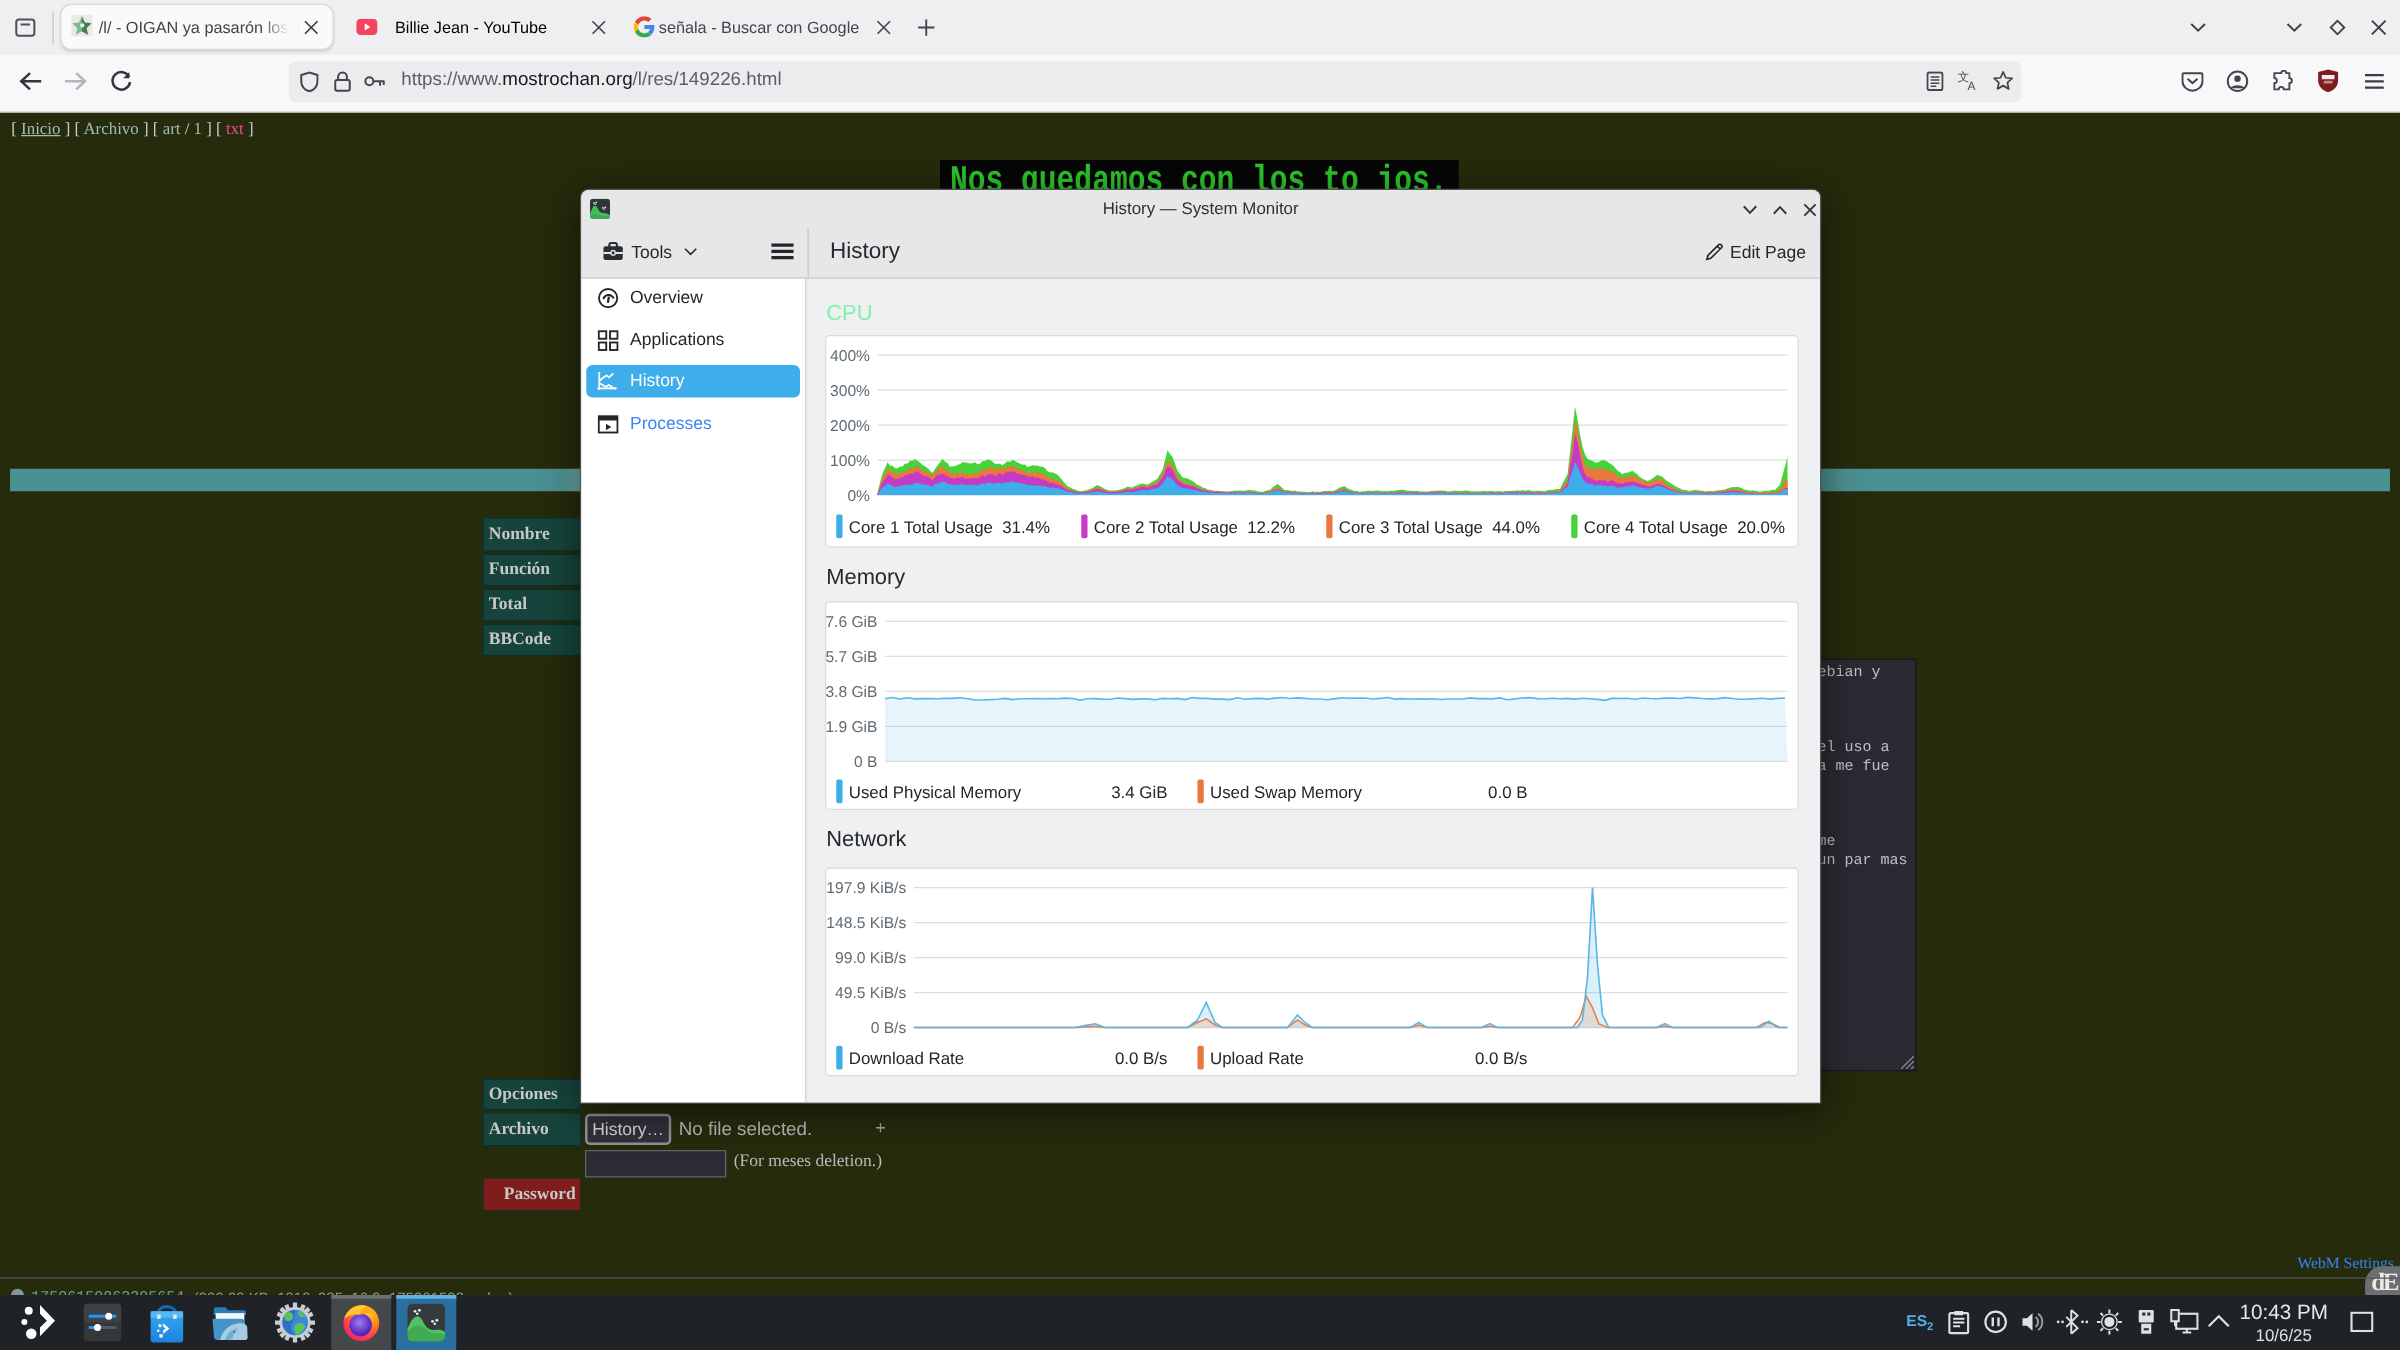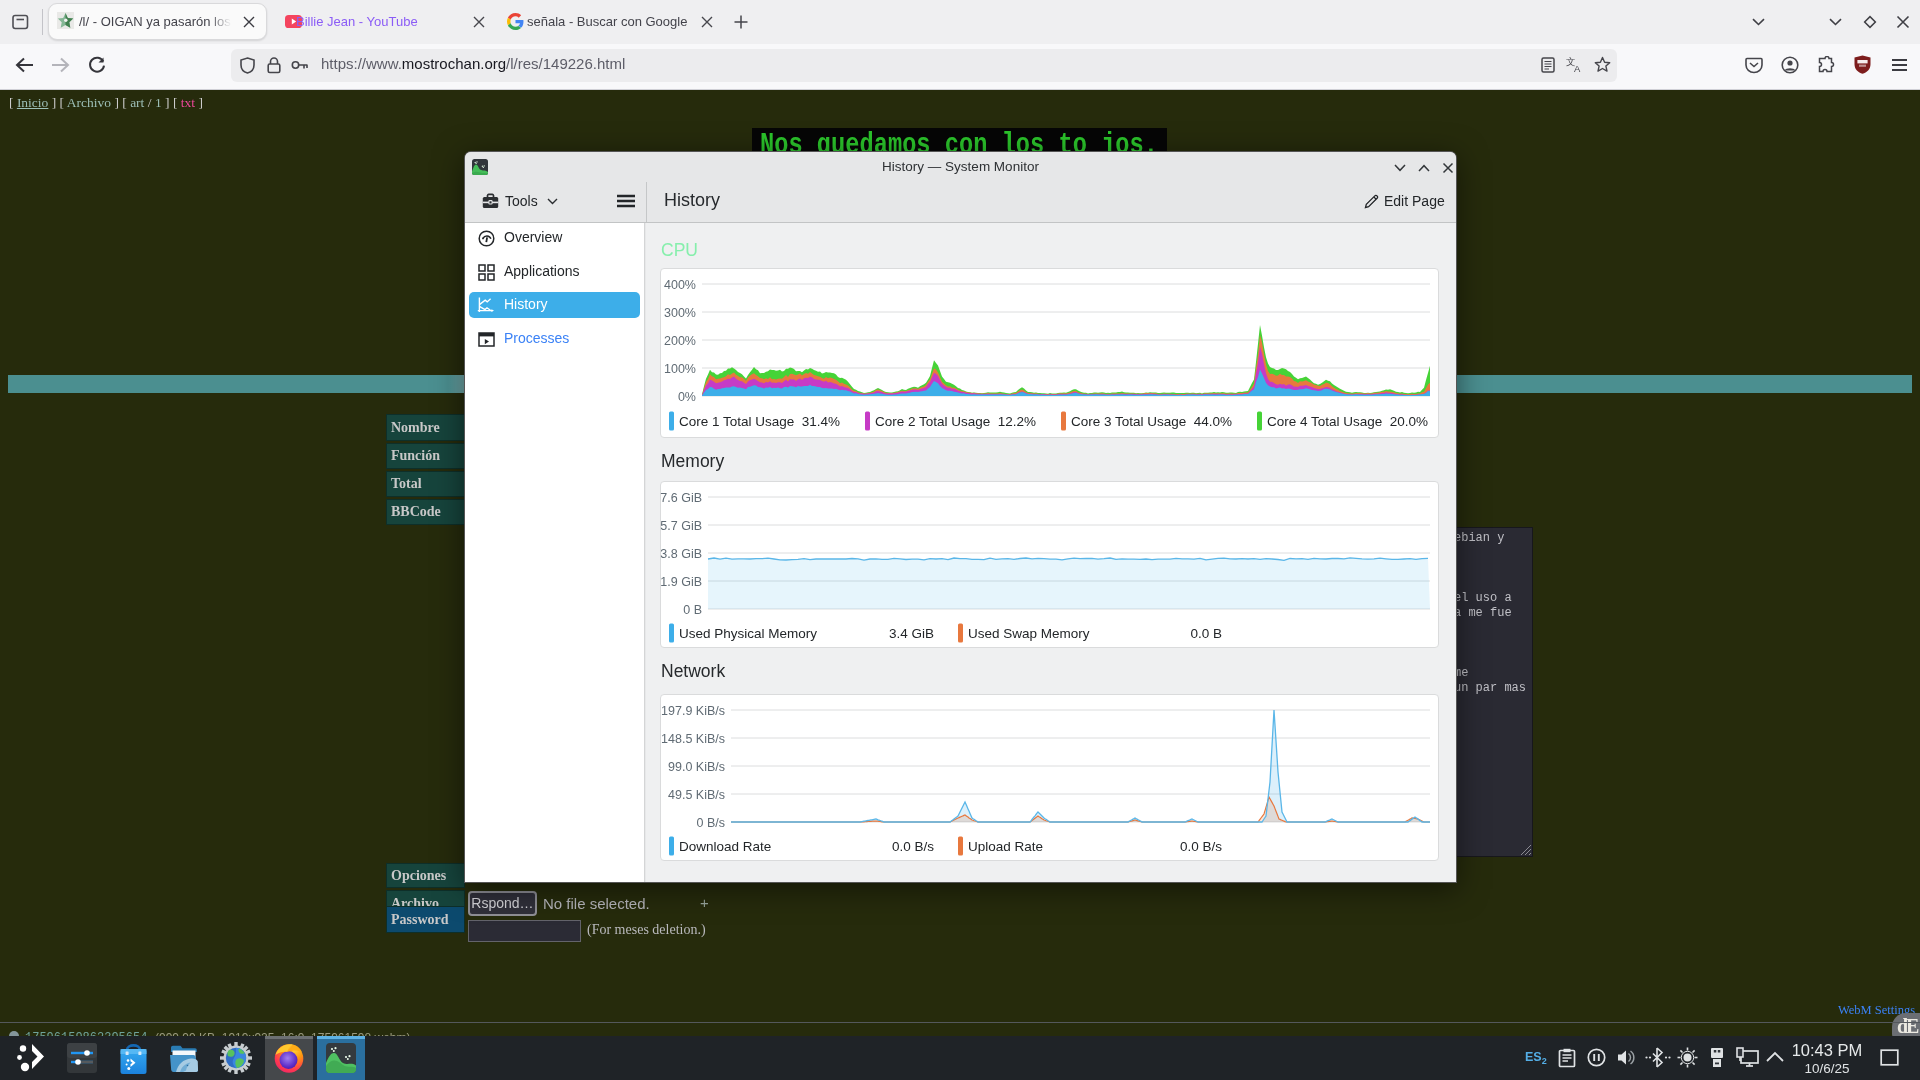--- a/index.html
+++ b/index.html
@@ -23,40 +23,40 @@
 
   <div class="abs" style="left:8px;top:285px;width:1904px;height:18px;background:#4b8f90;"></div>
   <div class="abs" style="left:448px;top:285px;width:17px;height:18px;background:linear-gradient(to right,rgba(255,255,255,0),rgba(255,255,255,0.22));"></div>
 
   <div class="abs" style="left:386px;top:324px;width:79px;height:27px;background:#16443c;border:1px solid #0e2f29;box-sizing:border-box;font-family:'Liberation Serif',serif;font-weight:bold;font-size:14px;color:#c8c8c8;display:flex;align-items:center;padding-left:4px;">Nombre</div>
 <div class="abs" style="left:386px;top:353px;width:79px;height:26px;background:#16443c;border:1px solid #0e2f29;box-sizing:border-box;font-family:'Liberation Serif',serif;font-weight:bold;font-size:14px;color:#c8c8c8;display:flex;align-items:center;padding-left:4px;">Función</div>
 <div class="abs" style="left:386px;top:381px;width:79px;height:26px;background:#16443c;border:1px solid #0e2f29;box-sizing:border-box;font-family:'Liberation Serif',serif;font-weight:bold;font-size:14px;color:#c8c8c8;display:flex;align-items:center;padding-left:4px;">Total</div>
 <div class="abs" style="left:386px;top:409px;width:79px;height:26px;background:#16443c;border:1px solid #0e2f29;box-sizing:border-box;font-family:'Liberation Serif',serif;font-weight:bold;font-size:14px;color:#c8c8c8;display:flex;align-items:center;padding-left:4px;">BBCode</div>
 <div class="abs" style="left:386px;top:773px;width:79px;height:25px;background:#16443c;border:1px solid #0e2f29;box-sizing:border-box;font-family:'Liberation Serif',serif;font-weight:bold;font-size:14px;color:#c8c8c8;display:flex;align-items:center;padding-left:4px;">Opciones</div>
 <div class="abs" style="left:386px;top:800px;width:79px;height:27px;background:#16443c;border:1px solid #0e2f29;box-sizing:border-box;font-family:'Liberation Serif',serif;font-weight:bold;font-size:14px;color:#c8c8c8;display:flex;align-items:center;padding-left:4px;">Archivo</div>
-<div class="abs" style="left:386px;top:816px;width:79px;height:27px;background:#0c4a6e;border:1px solid #0e2f29;box-sizing:border-box;font-family:'Liberation Serif',serif;font-weight:bold;font-size:14px;color:#c8c8c8;display:flex;align-items:center;padding-left:4px;">Password</div>
+<div class="abs" style="left:386px;top:852px;width:79px;height:27px;background:#7f1d1d;border:1px solid #0e2f29;box-sizing:border-box;font-family:'Liberation Serif',serif;font-weight:bold;font-size:14px;color:#c8c8c8;display:flex;align-items:center;padding-left:16px;">Password</div>
 
   <div class="abs" style="left:1240px;top:437px;width:293px;height:330px;background:#2a2a33;border:1px solid #17171c;box-sizing:border-box;"></div>
   <pre class="abs" style="left:1454px;top:441px;margin:0;font-family:'Liberation Mono',monospace;font-size:12px;line-height:15px;color:#c0c0c6;">ebian y
 
 
 
 el uso a
 a me fue
 
 
 
 me
 un par mas</pre>
 
   <svg class="abs" style="left:1519px;top:753px;" width="13" height="13">
     <path d="M2,12 L12,2 M6,12 L12,6 M10,12 L12,10" stroke="#8a8a92" stroke-width="1" fill="none"></path>
   </svg>
 
-  <div class="abs" style="left:468px;top:801px;width:69px;height:25px;background:#30303a;border:2px solid #8f8f96;border-radius:4px;box-sizing:border-box;color:#d3d3d7;font-size:14px;text-align:center;line-height:21px;">Rspond…</div>
+  <div class="abs" style="left:468px;top:801px;width:69px;height:25px;background:#30303a;border:2px solid #8f8f96;border-radius:4px;box-sizing:border-box;color:#d3d3d7;font-size:14px;text-align:center;line-height:21px;">History…</div>
   <div class="abs" style="left:543px;top:805px;font-size:15px;color:#b5b5ba;">No file selected.</div>
   <div class="abs" style="left:700px;top:804px;font-size:15px;color:#9aa79f;">+</div>
 
   <div class="abs" style="left:468px;top:830px;width:113px;height:22px;background:#2b2b35;border:1px solid #63636b;box-sizing:border-box;"></div>
   <div class="abs" style="left:587px;top:832px;font-family:'Liberation Serif',serif;font-size:14px;color:#b9b9bd;">(For meses deletion.)</div>
 
   <div class="abs" style="left:1838px;top:913px;white-space:nowrap;font-family:'Liberation Serif',serif;font-size:12.5px;color:#3b82f6;">WebM Settings</div>
   <div class="abs" style="left:1892px;top:923px;width:28px;height:25px;border-radius:14px 0 0 4px;background:#6b6e73;"></div>
   <div class="abs" style="left:1897px;top:925px;font-family:'Liberation Serif',serif;font-weight:bold;font-size:20px;color:#eceae2;letter-spacing:-2px;">dE</div>
 
@@ -83,21 +83,21 @@
   <div class="abs" style="left:79px;top:14px;width:160px;height:17px;overflow:hidden;font-size:13px;color:#43434b;white-space:nowrap;">/l/ - OIGAN ya pasarón los 3 meses de l</div>
   <div class="abs" style="left:209px;top:12px;width:30px;height:20px;background:linear-gradient(to right,rgba(250,250,250,0),#fafafa 75%);"></div>
   <svg class="abs" style="left:243px;top:16px;" width="12" height="12">
         <path d="M1,1 L11,11 M11,1 L1,11" stroke="#3c3c42" stroke-width="1.4"></path>
       </svg>
 
   <svg class="abs" style="left:285px;top:15px;" width="17" height="13" viewBox="0 0 17 13">
     <rect x="0" y="0" width="17" height="13" rx="3.6" fill="#f4445e"></rect>
     <path d="M6.8,3.6 L11.2,6.5 L6.8,9.4 Z" fill="#ffffff"></path>
   </svg>
-  <div class="abs" style="left:296px;top:14px;font-size:13px;color:#8b5cf6;text-align:right;">Billie Jean - YouTube</div>
+  <div class="abs" style="left:316px;top:14px;font-size:13px;color:#000000;text-align:right;">Billie Jean - YouTube</div>
   <svg class="abs" style="left:473px;top:16px;" width="12" height="12">
         <path d="M1,1 L11,11 M11,1 L1,11" stroke="#47474d" stroke-width="1.4"></path>
       </svg>
 
   <svg class="abs" style="left:507px;top:13px;" width="17" height="17" viewBox="0 0 48 48">
     <path fill="#EA4335" d="M24 9.5c3.5 0 6.6 1.2 9.1 3.6l6.8-6.8C35.8 2.4 30.3 0 24 0 14.6 0 6.5 5.4 2.6 13.2l7.9 6.2C12.4 13.5 17.7 9.5 24 9.5z"></path>
     <path fill="#4285F4" d="M46.5 24.5c0-1.6-.1-3.1-.4-4.5H24v9h12.7c-.6 2.9-2.2 5.4-4.7 7l7.6 5.9c4.5-4.1 6.9-10.2 6.9-17.4z"></path>
     <path fill="#FBBC05" d="M10.5 28.6c-.5-1.5-.8-3-.8-4.6s.3-3.1.8-4.6l-7.9-6.2C.9 16.5 0 20.1 0 24s.9 7.5 2.6 10.8l7.9-6.2z"></path>
     <path fill="#34A853" d="M24 48c6.3 0 11.6-2.1 15.6-5.7l-7.6-5.9c-2.1 1.4-4.8 2.3-8 2.3-6.3 0-11.6-4-13.5-9.9l-7.9 6.2C6.5 42.6 14.6 48 24 48z"></path>
   </svg>

